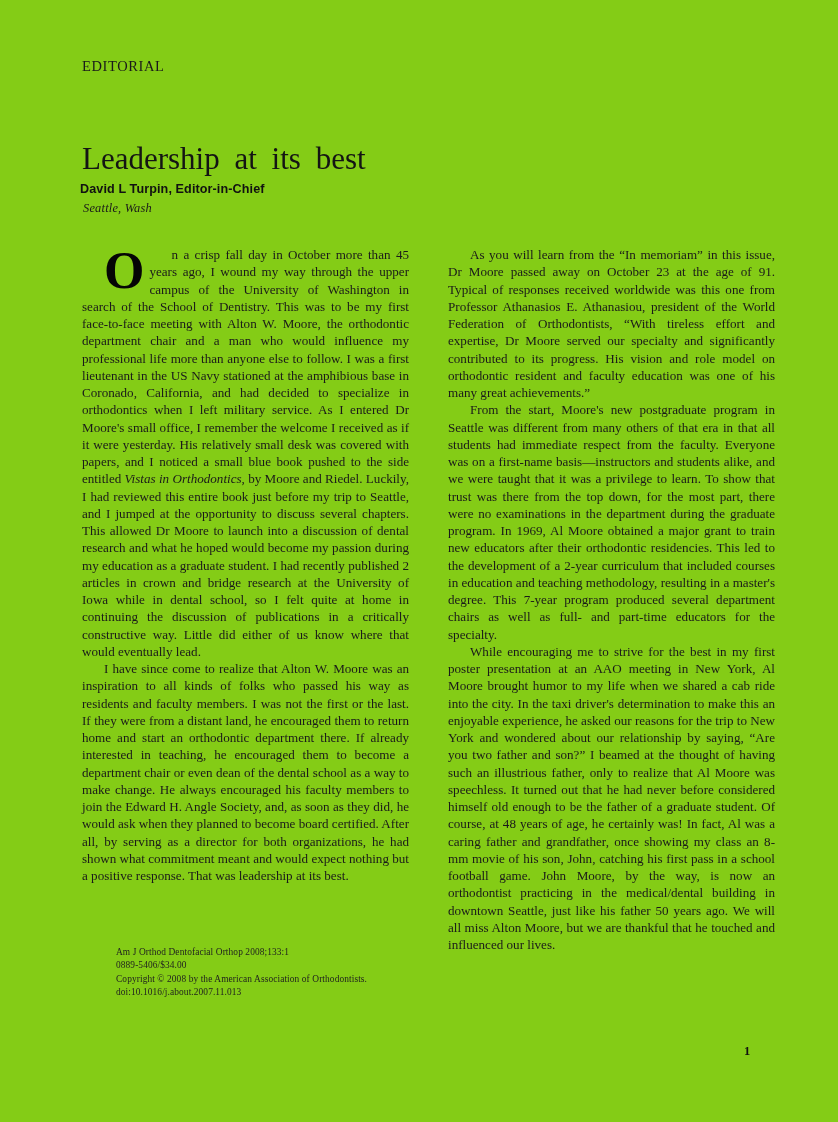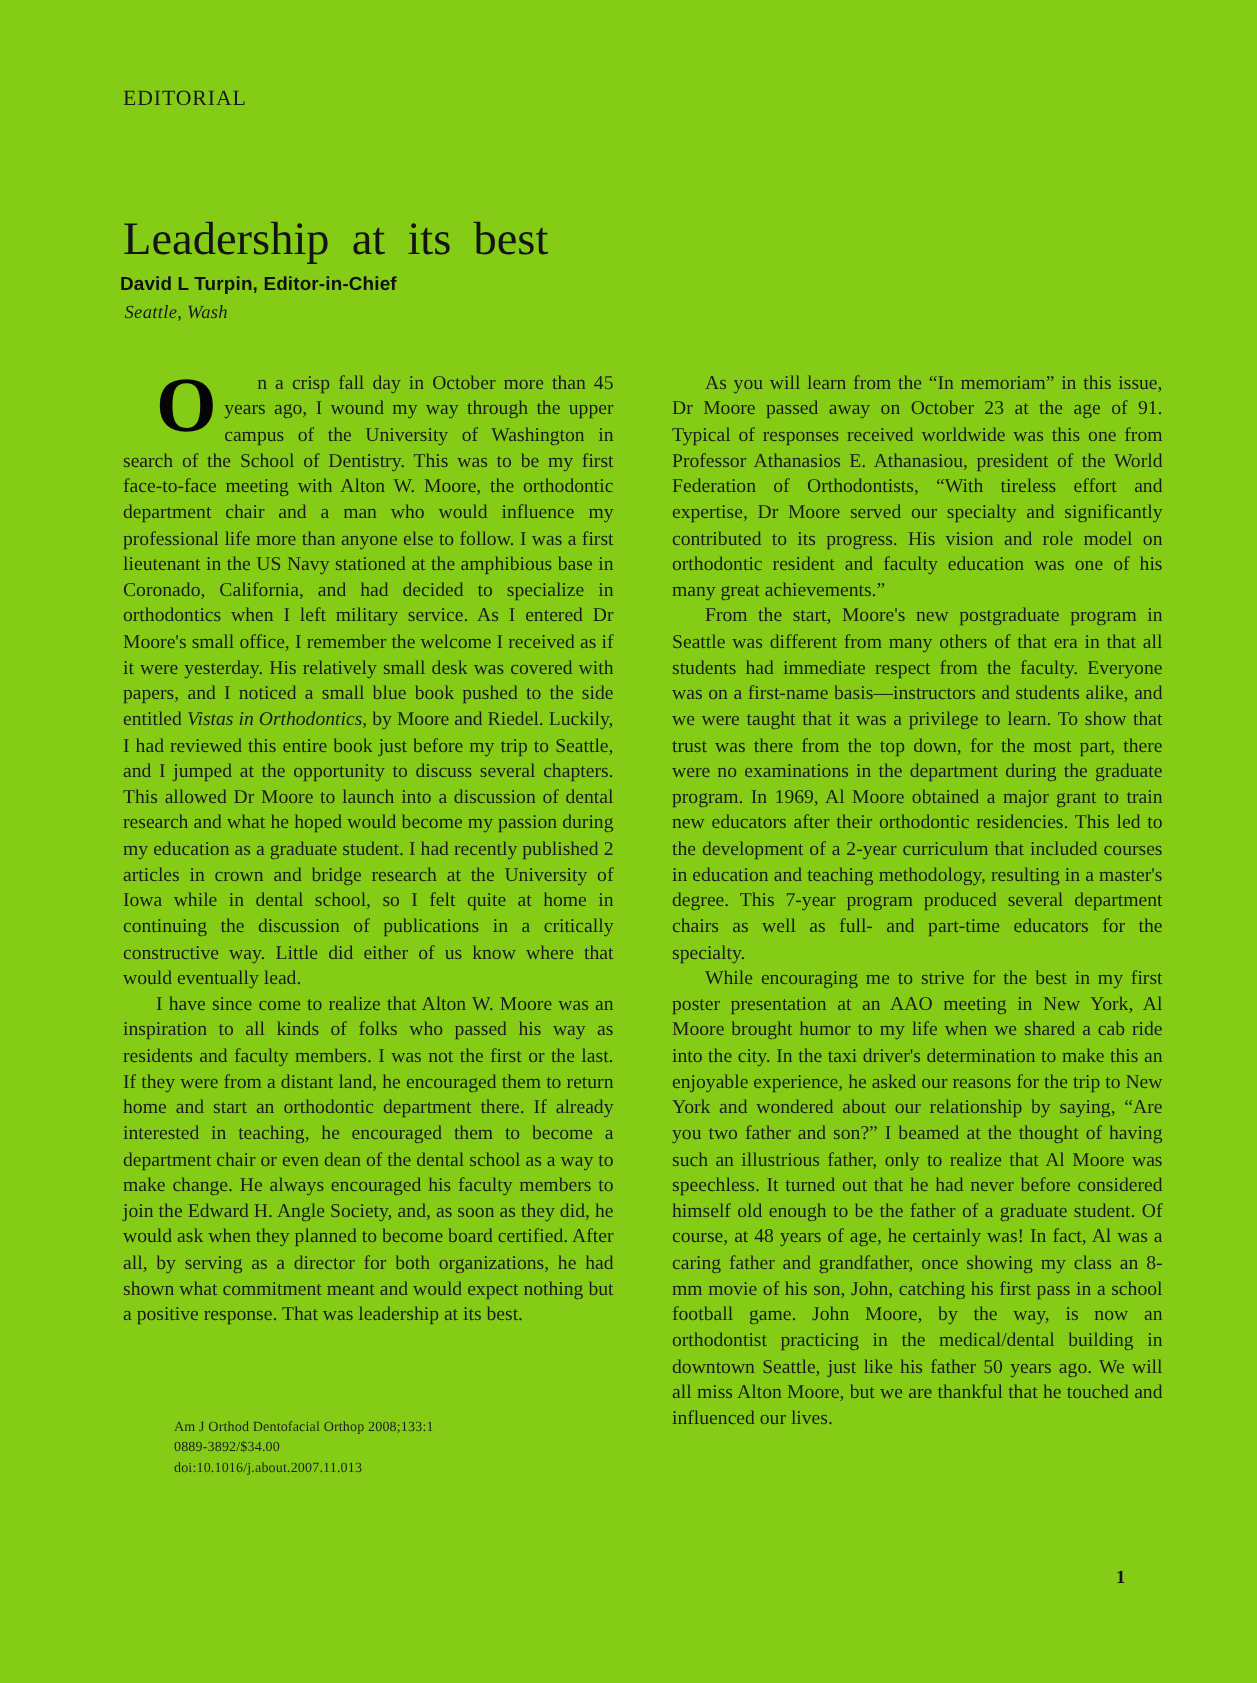--- a/index.html
+++ b/index.html
@@ -143,19 +143,20 @@
   </div>
 
   <div class="col col-right">
     <p>As you will learn from the “In memoriam” in this issue, Dr Moore passed away on October 23 at the age of 91. Typical of responses received worldwide was this one from Professor Athanasios E. Athanasiou, president of the World Federation of Orthodontists, “With tireless effort and expertise, Dr Moore served our specialty and significantly contributed to its progress. His vision and role model on orthodontic resident and faculty education was one of his many great achievements.”</p>
     <p>From the start, Moore's new postgraduate program in Seattle was different from many others of that era in that all students had immediate respect from the faculty. Everyone was on a first-name basis—instructors and students alike, and we were taught that it was a privilege to learn. To show that trust was there from the top down, for the most part, there were no examinations in the department during the graduate program. In 1969, Al Moore obtained a major grant to train new educators after their orthodontic residencies. This led to the development of a 2-year curriculum that included courses in education and teaching methodology, resulting in a master's degree. This 7-year program produced several department chairs as well as full- and part-time educators for the specialty.</p>
     <p>While encouraging me to strive for the best in my first poster presentation at an AAO meeting in New York, Al Moore brought humor to my life when we shared a cab ride into the city. In the taxi driver's determination to make this an enjoyable experience, he asked our reasons for the trip to New York and wondered about our relationship by saying, “Are you two father and son?” I beamed at the thought of having such an illustrious father, only to realize that Al Moore was speechless. It turned out that he had never before considered himself old enough to be the father of a graduate student. Of course, at 48 years of age, he certainly was! In fact, Al was a caring father and grandfather, once showing my class an 8-mm movie of his son, John, catching his first pass in a school football game. John Moore, by the way, is now an orthodontist practicing in the medical/dental building in downtown Seattle, just like his father 50 years ago. We will all miss Alton Moore, but we are thankful that he touched and influenced our lives.</p>
   </div>
 
   <div class="footnote">
     <div>Am J Orthod Dentofacial Orthop 2008;133:1</div>
-    <div>0889-3892/$34.00</div>
+    <div>0889-5406/$34.00</div>
+    <div>Copyright © 2008 by the American Association of Orthodontists.</div>
     <div>doi:10.1016/j.about.2007.11.013</div>
   </div>
 
   <div class="page-number">1</div>
 
 </div>
 
 </body></html>

